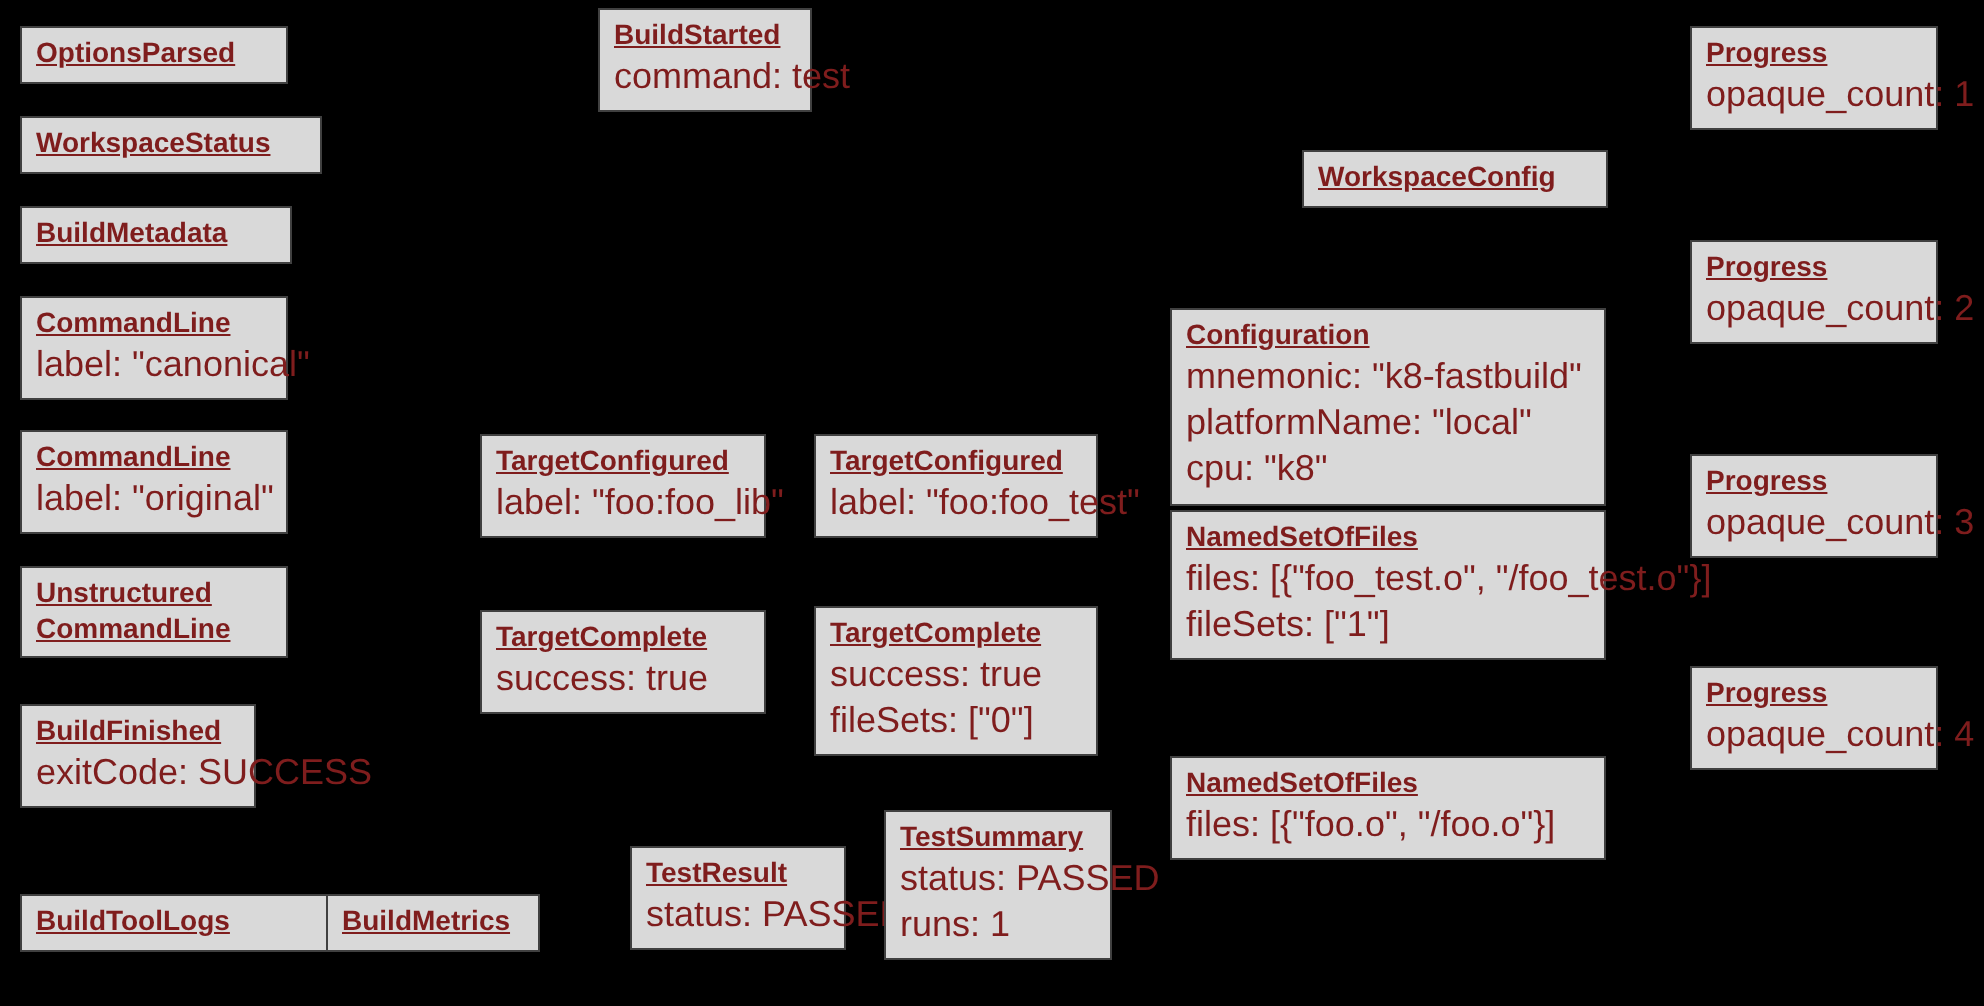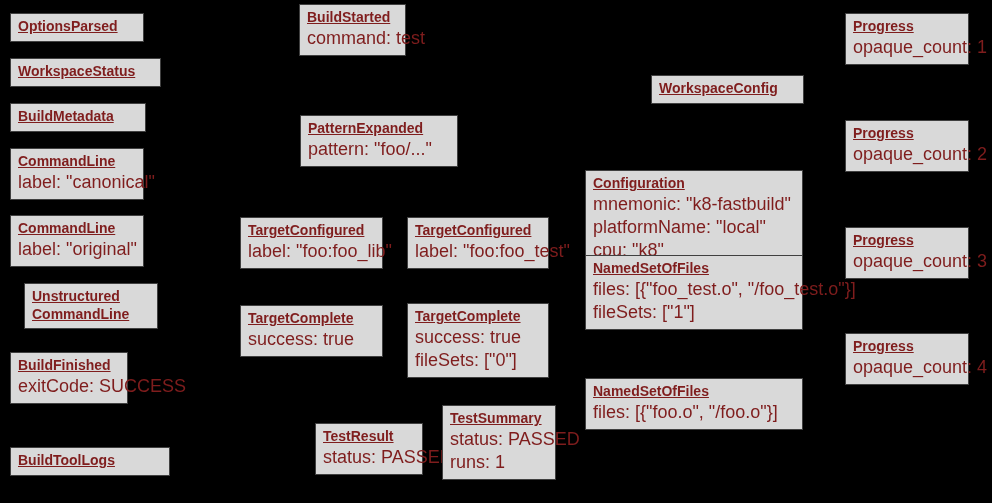--- a/index.html
+++ b/index.html
@@ -29,34 +29,34 @@
     font-size:18px;
     line-height:1.3;
     white-space:nowrap;
   }
   
   #n0{left:10px;top:13px;width:134px}
   #n1{left:10px;top:58px;width:151px}
   #n2{left:10px;top:103px;width:136px}
   #n3{left:10px;top:148px;width:134px}
   #n4{left:10px;top:215px;width:134px}
-  #n5{left:24px;top:283px;width:134px}
+  #n5{left:10px;top:283px;width:134px}
   #n6{left:10px;top:352px;width:118px}
   #n7{left:10px;top:447px;width:160px}
   #n8{left:163px;top:447px;width:107px}
   #n9{left:299px;top:4px;width:107px}
   #n10{left:300px;top:115px;width:158px}
   #n11{left:240px;top:217px;width:143px}
   #n12{left:240px;top:305px;width:143px}
   #n13{left:315px;top:423px;width:108px}
   #n14{left:407px;top:217px;width:142px}
   #n15{left:407px;top:303px;width:142px}
   #n16{left:442px;top:405px;width:114px}
   #n17{left:651px;top:75px;width:153px}
-  #n18{left:585px;top:170px;width:218px}
+  #n18{left:585px;top:154px;width:218px}
   #n19{left:585px;top:255px;width:218px}
   #n20{left:585px;top:378px;width:218px}
   #n21{left:845px;top:13px;width:124px}
   #n22{left:845px;top:120px;width:124px}
   #n23{left:845px;top:227px;width:124px}
   #n24{left:845px;top:333px;width:124px}
 </style>
 </head>
 <body>
 
@@ -91,30 +91,29 @@
 
   <div class="node" id="n6">
     <div class="node-title">BuildFinished</div>
     <div class="node-line">exitCode: SUCCESS</div>
   </div>
 
   <div class="node" id="n7">
     <div class="node-title">BuildToolLogs</div>
   </div>
 
+  <div class="node" id="n8">
+    <div class="node-title">BuildMetrics</div>
+  </div>
 
   <div class="node" id="n9">
     <div class="node-title">BuildStarted</div>
     <div class="node-line">command: test</div>
   </div>
 
-  <div class="node" id="n10">
-    <div class="node-title">PatternExpanded</div>
-    <div class="node-line">pattern: "foo/..."</div>
-  </div>
 
   <div class="node" id="n11">
     <div class="node-title">TargetConfigured</div>
     <div class="node-line">label: "foo:foo_lib"</div>
   </div>
 
   <div class="node" id="n12">
     <div class="node-title">TargetComplete</div>
     <div class="node-line">success: true</div>
   </div>

